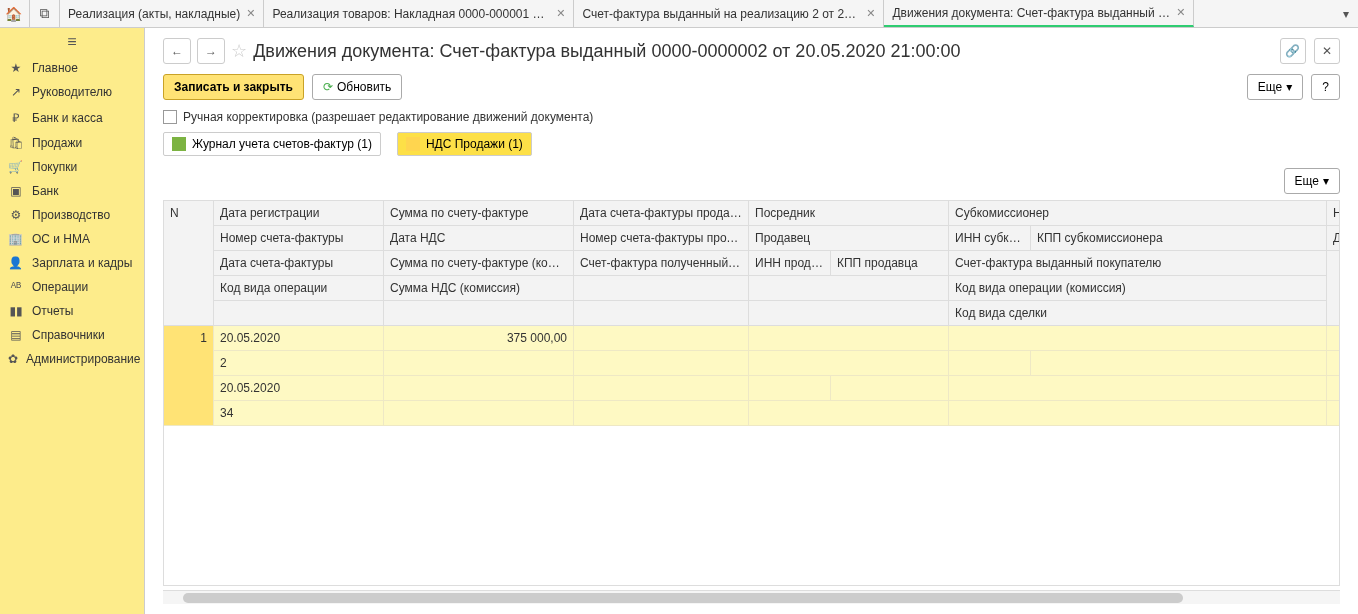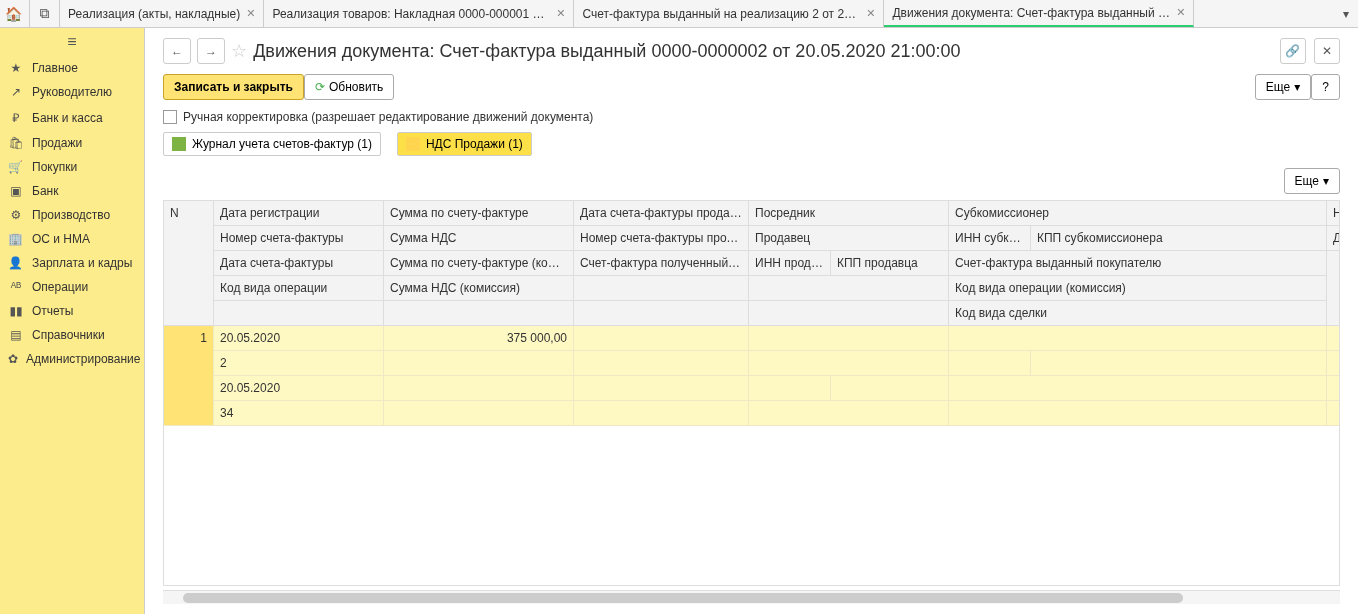--- a/index.html
+++ b/index.html
@@ -20,21 +20,21 @@
 .hamburger { display: flex; align-items: center; justify-content: center; height: 28px; color: #555; font-size: 16px; }
 
 .main { flex: 1; padding: 10px 18px; display: flex; flex-direction: column; overflow: hidden; }
 .title-row { display: flex; align-items: center; gap: 6px; margin-bottom: 10px; }
 .navbtn { width: 28px; height: 26px; border: 1px solid #ccc; background: #fff; display: flex; align-items: center; justify-content: center; border-radius: 3px; color: #555; }
 .star { color: #ccc; font-size: 18px; }
 .page-title { font-size: 18px; color: #333; }
 .title-actions { margin-left: auto; display: flex; gap: 8px; }
 .icon-btn { border: 1px solid #ccc; background: #fff; width: 26px; height: 26px; display: flex; align-items: center; justify-content: center; border-radius: 3px; color: #555; }
 
-.cmdbar { display: flex; align-items: center; margin-bottom: 10px; }
+.cmdbar { display: flex; align-items: center; gap: 8px; margin-bottom: 10px; }
 .btn { border: 1px solid #aaa; background: #fff; padding: 5px 10px; border-radius: 3px; display: flex; align-items: center; gap: 4px; cursor: pointer; }
 .btn.primary { background: #ffe375; border-color: #c9a227; font-weight: bold; }
 .cmdbar .spacer { flex: 1; }
 
 .checkrow { display: flex; align-items: center; gap: 6px; margin-bottom: 8px; color: #333; }
 .checkbox { width: 14px; height: 14px; border: 1px solid #999; background: #fff; }
 
 .subtabs { display: flex; gap: 16px; margin-bottom: 6px; }
 .subtab { border: 1px solid #ccc; padding: 4px 8px; display: flex; align-items: center; gap: 6px; border-radius: 2px; background: #fff; }
 .subtab.active { background: #fde047; justify-content: flex-end; }
@@ -196,21 +196,21 @@
 
           <div class="hcell" style="grid-row: span 5">N</div>
           <div class="hcell">Дата регистрации</div>
           <div class="hcell">Сумма по счету-фактуре</div>
           <div class="hcell">Дата счета-фактуры продавца</div>
           <div class="hcell" style="grid-column: span 2">Посредник</div>
           <div class="hcell" style="grid-column: span 3">Субкомиссионер</div>
           <div class="hcell">Номер испр</div>
 
           <div class="hcell">Номер счета-фактуры</div>
-          <div class="hcell">Сумма НДС</div>
+          <div class="hcell">Дата НДС</div>
           <div class="hcell">Номер счета-фактуры продавца</div>
           <div class="hcell" style="grid-column: span 2">Продавец</div>
           <div class="hcell">ИНН субкомиссионера</div>
           <div class="hcell" style="grid-column: span 2">КПП субкомиссионера</div>
           <div class="hcell">Дата исправ</div>
 
           <div class="hcell">Дата счета-фактуры</div>
           <div class="hcell">Сумма по счету-фактуре (комиссия)</div>
           <div class="hcell">Счет-фактура полученный от ...</div>
           <div class="hcell">ИНН продавца</div>

